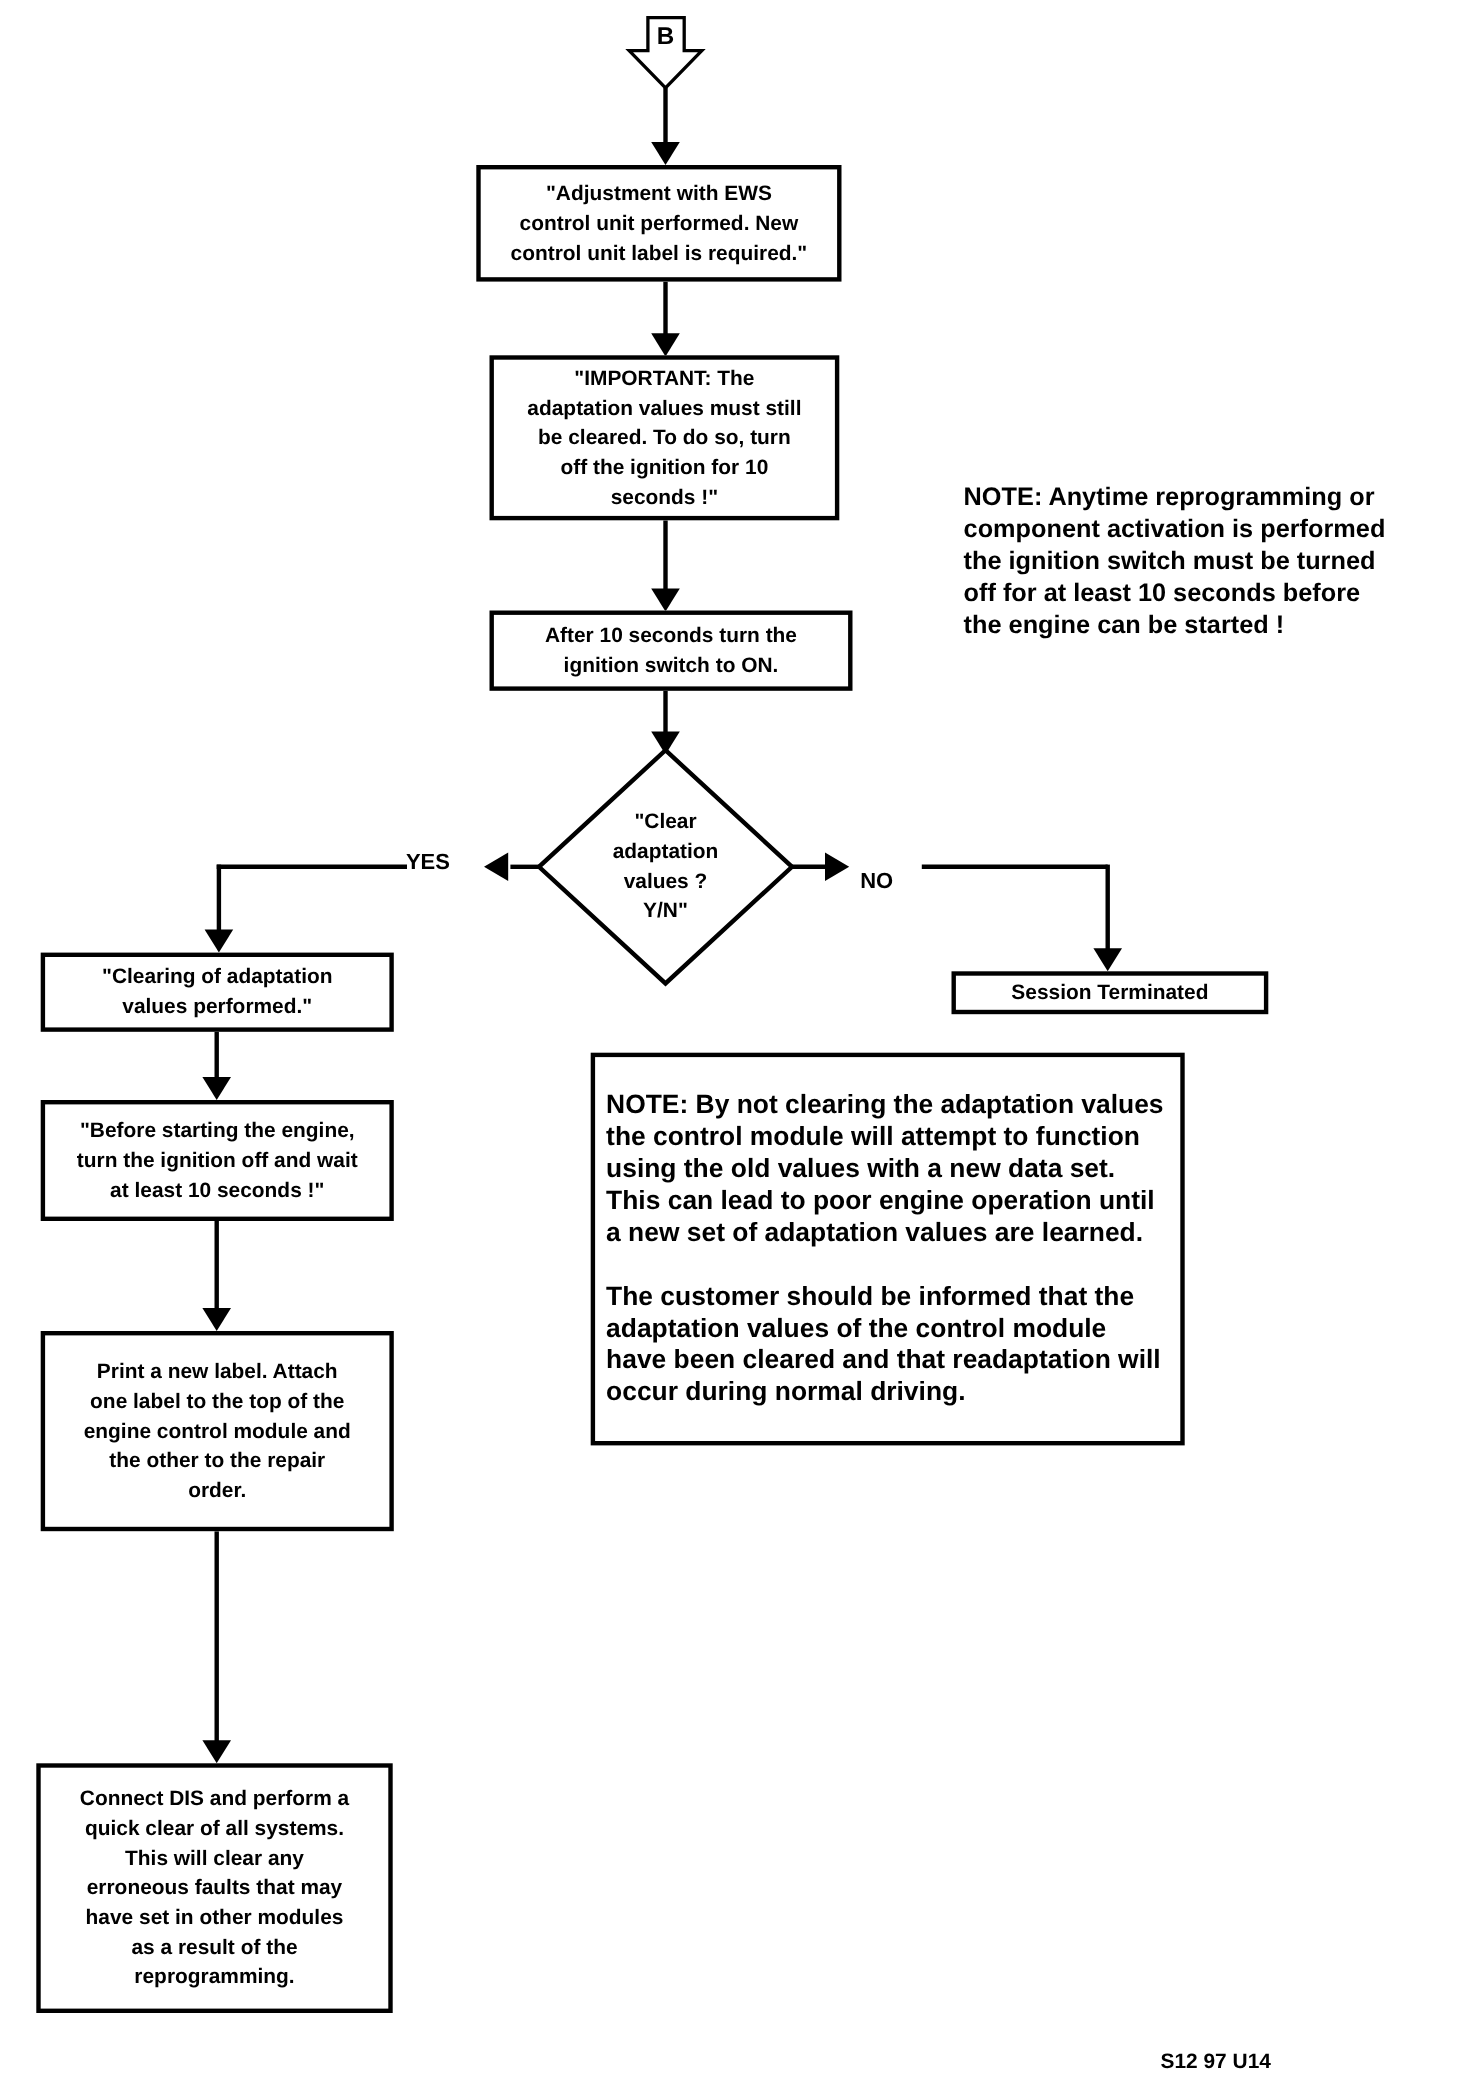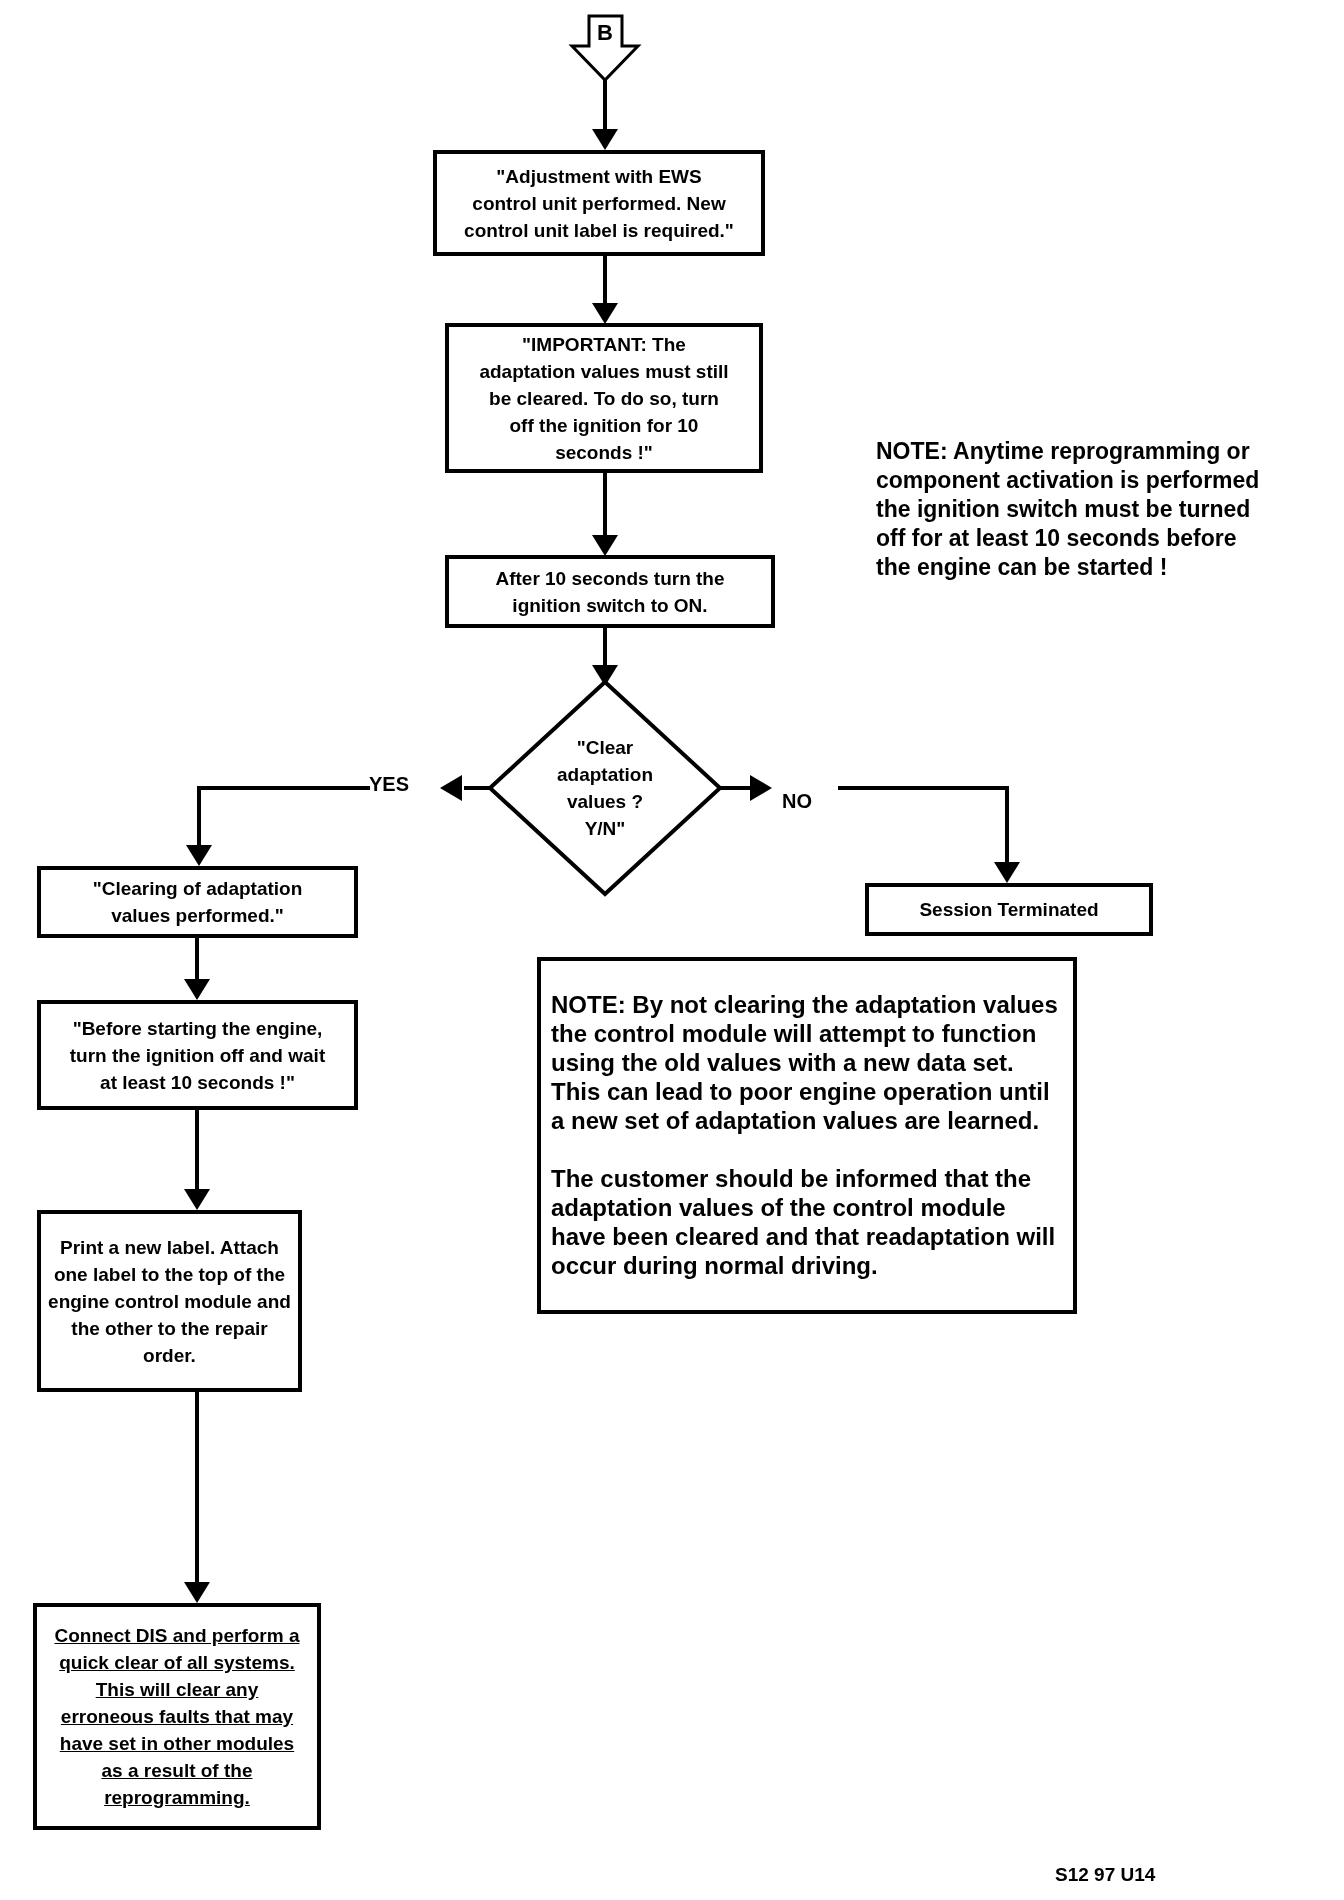--- a/index.html
+++ b/index.html
@@ -150,39 +150,39 @@
     <div class="box-text">"Clearing of adaptation
 values performed."</div>
   </div>
 
   <div class="box" style="left:37px;top:1000px;width:321px;height:110px;">
     <div class="box-text">"Before starting the engine,
 turn the ignition off and wait
 at least 10 seconds !"</div>
   </div>
 
-  <div class="box" style="left:37px;top:1210px;width:265px;height:182px;">
+  <div class="box" style="left:37px;top:1210px;width:321px;height:182px;">
     <div class="box-text">Print a new label.  Attach
 one label to the top of the
 engine control module and
 the other to the repair
 order.</div>
   </div>
 
-  <div class="box" style="left:33px;top:1603px;width:288px;height:227px;text-decoration:underline;">
+  <div class="box" style="left:33px;top:1603px;width:324px;height:227px;">
     <div class="box-text">Connect DIS and perform a
 quick clear of all systems.
 This will clear any
 erroneous faults that may
 have set in other modules
 as a result of the
 reprogramming.</div>
   </div>
 
-  <div class="box" style="left:865px;top:883px;width:288px;height:53px;">
+  <div class="box" style="left:865px;top:883px;width:288px;height:39px;">
     <div class="box-text">Session Terminated</div>
   </div>
 
   <div class="free-text" style="left:876px;top:437px;width:440px;">NOTE: Anytime reprogramming or
 component activation is performed
 the ignition switch must be turned
 off for at least 10 seconds before
 the engine can be started !</div>
 
   <div class="box" style="left:537px;top:957px;width:540px;height:357px;"></div>

